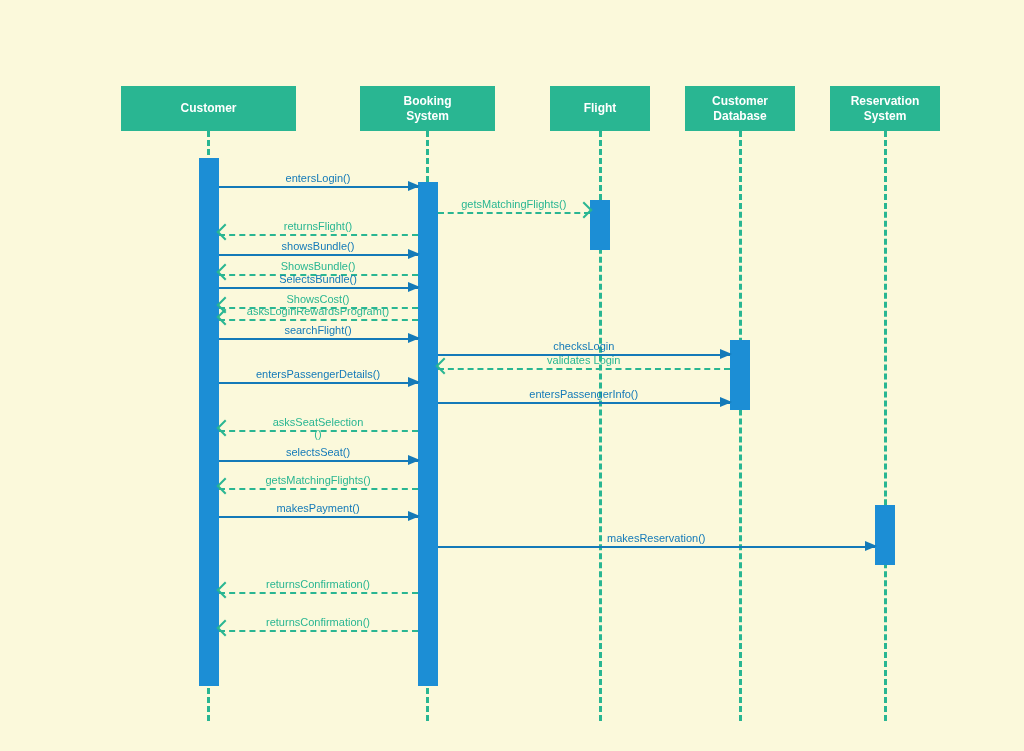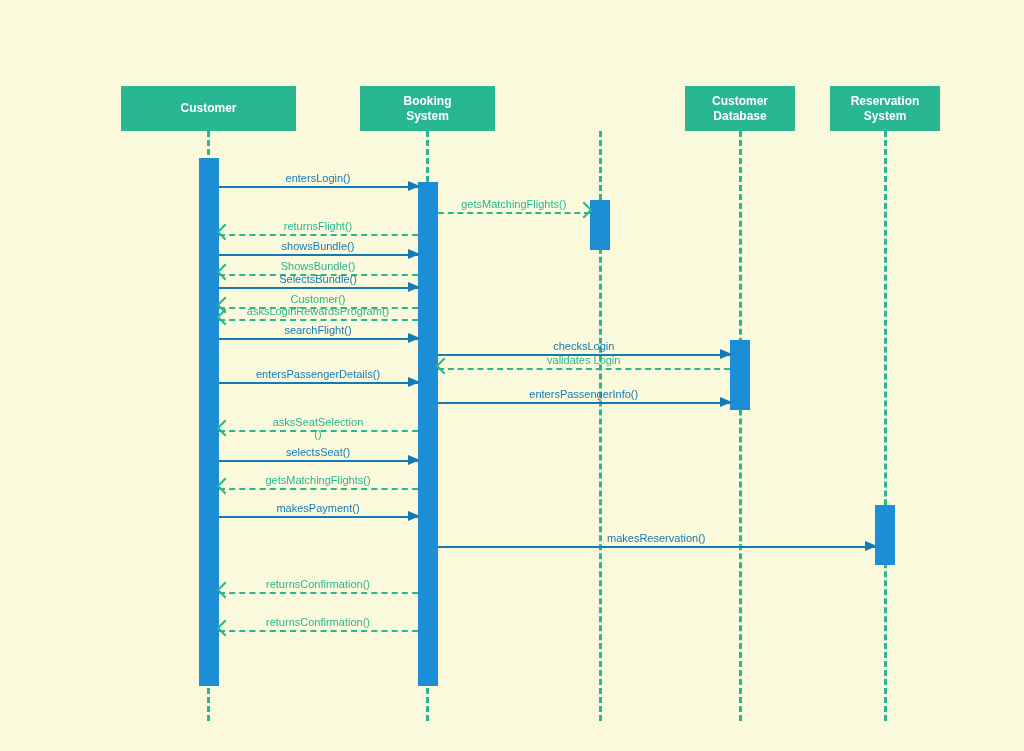--- a/index.html
+++ b/index.html
@@ -87,20 +87,21 @@
   .msg .opang.right { transform: rotate(135deg); }
 </style>
 </head>
 <body>
 
 <div class="canvas" id="canvas">
     <div class="participant" style="left: 121px; width: 175px;">Customer</div>
     <div class="lifeline" style="left: 207px;"></div>
     <div class="participant" style="left: 360px; width: 135px;">Booking<br>System</div>
     <div class="lifeline" style="left: 426px;"></div>
+    <div class="participant" style="left: 550px; width: 100px;">Flight</div>
     <div class="lifeline" style="left: 598.5px;"></div>
     <div class="participant" style="left: 685px; width: 110px;">Customer<br>Database</div>
     <div class="lifeline" style="left: 738.5px;"></div>
     <div class="participant" style="left: 830px; width: 110px;">Reservation<br>System</div>
     <div class="lifeline" style="left: 883.5px;"></div>
     <div class="activation" style="left: 198.5px; top: 158px; height: 528px;"></div>
     <div class="activation" style="left: 417.5px; top: 182px; height: 504px;"></div>
     <div class="activation" style="left: 590px; top: 200px; height: 50px;"></div>
     <div class="activation" style="left: 730px; top: 340px; height: 70px;"></div>
     <div class="activation" style="left: 875px; top: 505px; height: 60px;"></div>
@@ -129,21 +130,21 @@
       <div class="label">ShowsBundle()</div>
       <div class="opang left" style="left: 0px;"></div>
     </div>
     <div class="msg solid" style="left: 218.5px; top: 275px; width: 199px;">
       <div class="line" style="left: 0px; width: 199px;"></div>
       <div class="label">SelectsBundle()</div>
       <div class="arrow right" style="right: -2px;"></div>
     </div>
     <div class="msg dashed" style="left: 218.5px; top: 295px; width: 199px;">
       <div class="line" style="left: 0px; width: 199px;"></div>
-      <div class="label">Customer()</div>
+      <div class="label">ShowsCost()</div>
       <div class="opang left" style="left: 0px;"></div>
     </div>
     <div class="msg dashed" style="left: 218.5px; top: 307px; width: 199px;">
       <div class="line" style="left: 0px; width: 199px;"></div>
       <div class="label">asksLoginRewardsProgram()</div>
       <div class="opang left" style="left: 0px;"></div>
     </div>
     <div class="msg solid" style="left: 218.5px; top: 326px; width: 199px;">
       <div class="line" style="left: 0px; width: 199px;"></div>
       <div class="label">searchFlight()</div>

